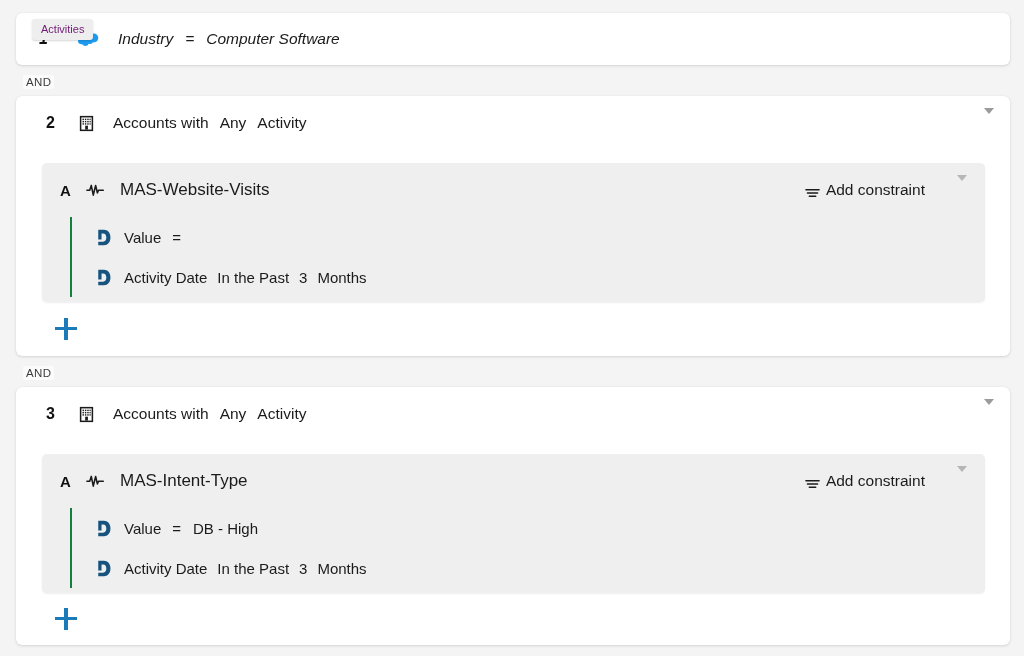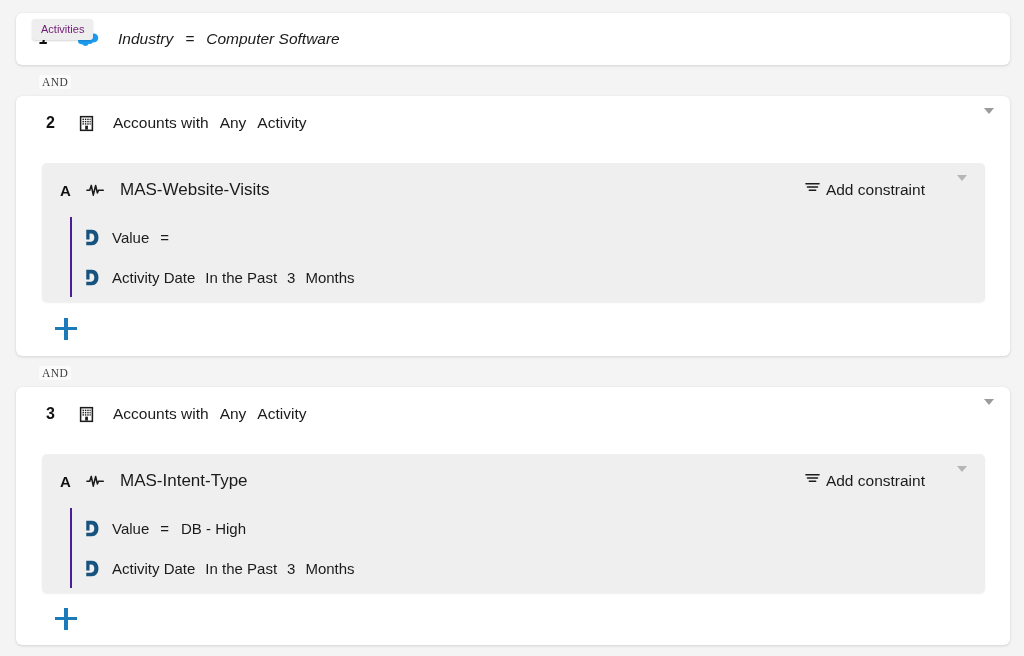--- a/index.html
+++ b/index.html
@@ -32,28 +32,28 @@
     box-shadow: 0 1px 3px rgba(0,0,0,0.13), 0 0 1px rgba(0,0,0,0.10);
     box-sizing: border-box;
   }
   .cond-card.card-1 { top: 13px;  height: 52px; }
   .cond-card.card-2 { top: 96px;  height: 260px; }
   .cond-card.card-3 { top: 387px; height: 258px; }
 
   
   .and-chip {
     position: absolute;
-    left: 39px;
+    left: 23px;
     font-size: 11.5px;
     letter-spacing: 0.4px;
     color: #3c3c3c;
     background: #fbfbfb;
     padding: 1px 3px;
     border-radius: 2px;
-    font-family: Liberation Serif, serif;
+    font-family: Liberation Sans, sans-serif;
   }
   .and-1 { top: 75px; }
   .and-2 { top: 366px; }
 
   
   .row-line {
     display: flex;
     align-items: center;
     height: 52px;
     padding-left: 23px;
@@ -140,21 +140,21 @@
     color: #1b1b1b;
     white-space: nowrap;
   }
 
   .add-constraint {
     position: absolute;
     right: 60px;
     top: 50%;
     transform: translateY(-50%);
     display: flex;
-    align-items: flex-start;
+    align-items: flex-end;
     cursor: pointer;
   }
   .filter-icon { margin-right: 6px; display:flex; align-items:center; }
   .add-constraint-label {
     font-size: 15.5px;
     color: #1b1b1b;
     white-space: nowrap;
   }
   .act-caret {
     position: absolute;
@@ -166,22 +166,22 @@
     width: 0; height: 0;
     border-left: 5.5px solid transparent;
     border-right: 5.5px solid transparent;
     border-top: 6px solid #b6b6b6;
   }
 
   
   .constraints {
     position: relative;
     margin-left: 28px;
-    padding-left: 0;
-    border-left: 2px solid #4c1d95;
+    padding-left: 12px;
+    border-left: 2px solid #15803d;
     padding-top: 0;
   }
   .constraint-row {
     display: flex;
     align-items: center;
     height: 40px;
     padding-left: 12px;
   }
   .d-icon { margin-right: 13px; display: flex; align-items: center; flex:0 0 auto;}
   .c-seg {

